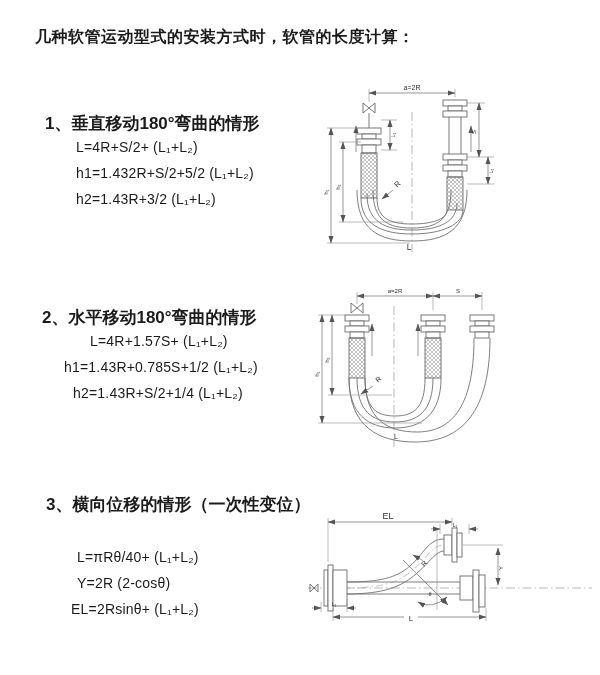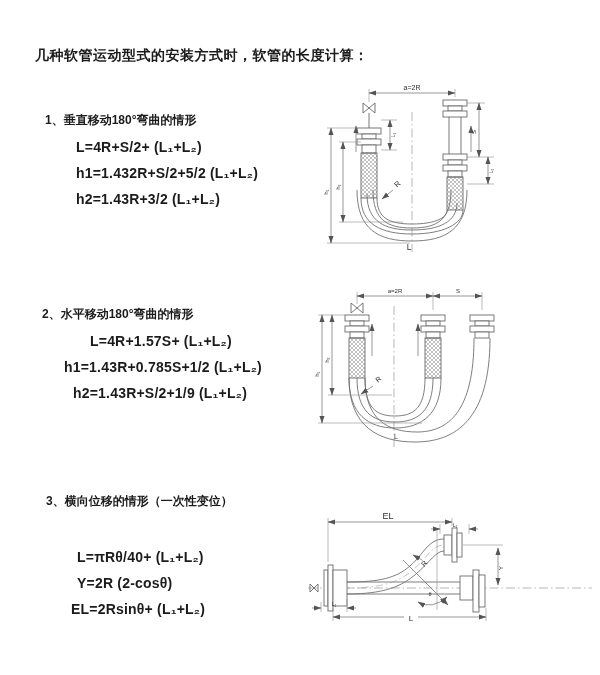--- a/index.html
+++ b/index.html
@@ -1,23 +1,23 @@
 <!DOCTYPE html>
 <html><head>
 <meta charset="utf-8">
 <style>
   html,body{margin:0;padding:0;}
   body{
     width:600px;height:675px;position:relative;background:#ffffff;
     font-family:"Liberation Sans",sans-serif;color:#1b1b1b;overflow:hidden;
   }
   .page{position:absolute;left:0;top:0;width:600px;height:675px;background:#fff;}
-  .title{position:absolute;left:35px;top:27px;font-size:14px;font-weight:700;letter-spacing:.5px;white-space:nowrap;margin-top:20px;}
-  .heading{position:absolute;font-size:12px;font-weight:700;white-space:nowrap;}
-  .formula{position:absolute;font-size:14px;font-weight:700;white-space:nowrap;letter-spacing:.2px;}
+  .title{position:absolute;left:35px;top:27px;font-size:16px;font-weight:700;letter-spacing:.5px;white-space:nowrap;}
+  .heading{position:absolute;font-size:17px;font-weight:700;white-space:nowrap;}
+  .formula{position:absolute;font-size:14px;font-weight:400;white-space:nowrap;letter-spacing:.2px;}
   svg.diag{position:absolute;overflow:visible;}
   svg text{font-family:"Liberation Sans",sans-serif;fill:#2f2f2f;}
   .ln{stroke:#6a6a6a;stroke-width:.9;fill:none;}
   .thin{stroke:#8d8d8d;stroke-width:.6;fill:none;}
   .hose{stroke:#707070;stroke-width:.9;fill:none;}
   .dim{stroke:#6a6a6a;stroke-width:.7;fill:none;}
   .cl{stroke:#9a9a9a;stroke-width:.7;fill:none;stroke-dasharray:9 3 1.5 3;}
   .cl2{stroke:#9a9a9a;stroke-width:.6;fill:none;stroke-dasharray:7 3 1.5 3;}
   .fl{fill:#ffffff;stroke:#6a6a6a;stroke-width:.9;}
   .hf1{fill:url(#hz1);stroke:#6a6a6a;stroke-width:.9;}
@@ -108,21 +108,21 @@
     <text x="86" y="114" transform="rotate(-42 86 114)" text-anchor="middle" font-size="7.5">R</text>
     <line class="dim" x1="80" y1="118" x2="69" y2="127" marker-end="url(#ar1)"></line>
 
     <text x="96" y="178" text-anchor="middle" font-size="8.5">L</text>
   </svg>
 
   <div>
     <div class="heading" style="left:42px;top:306px">2、水平移动180°弯曲的情形</div>
     <div class="formula" style="left:90px;top:333px">L=4R+1.57S+ (L₁+L₂)</div>
     <div class="formula" style="left:64px;top:359px">h1=1.43R+0.785S+1/2 (L₁+L₂)</div>
-    <div class="formula" style="left:73px;top:385px">h2=1.43R+S/2+1/9 (L₁+L₂)</div>
+    <div class="formula" style="left:73px;top:385px">h2=1.43R+S/2+1/4 (L₁+L₂)</div>
   </div>
 
   <svg class="diag" style="left:310px;top:282px" width="280" height="172" viewBox="0 0 280 172">
     <defs>
       <pattern id="hz2" width="4" height="4" patternUnits="userSpaceOnUse">
         <path d="M0 4 L4 0 M0 0 L4 4" stroke="#8f8f8f" stroke-width="0.55"></path>
       </pattern>
       <marker id="ar2" viewBox="0 0 8 8" refX="7.2" refY="4" markerWidth="8" markerHeight="8" markerUnits="userSpaceOnUse" orient="auto-start-reverse">
         <path d="M0 1.4 L7.6 4 L0 6.6 Z" fill="#555"></path>
       </marker>

